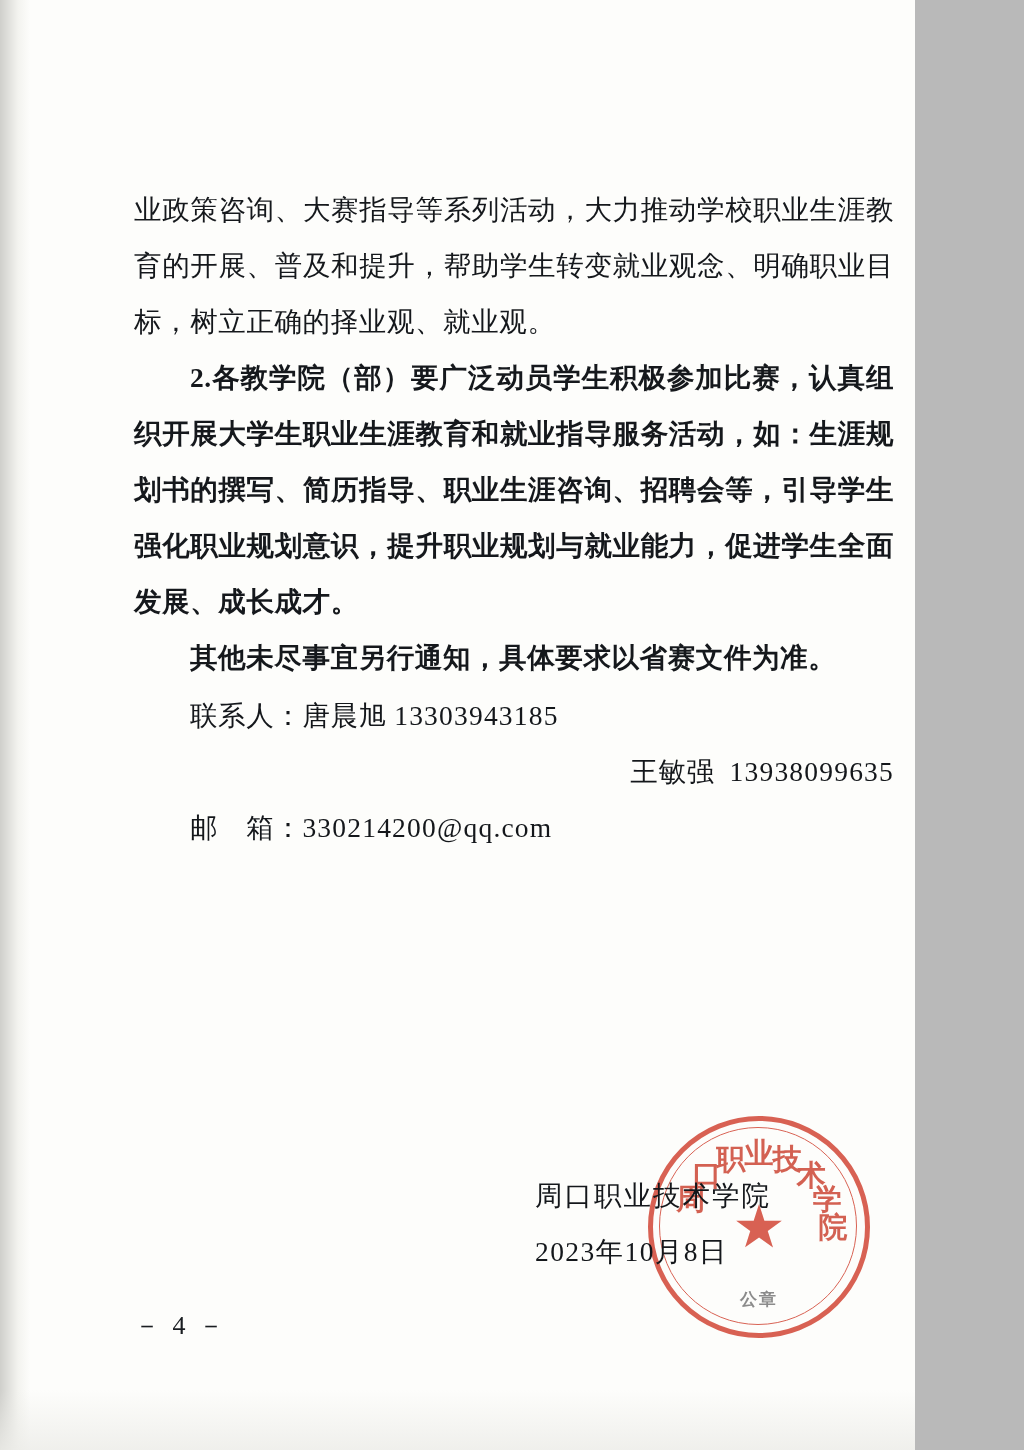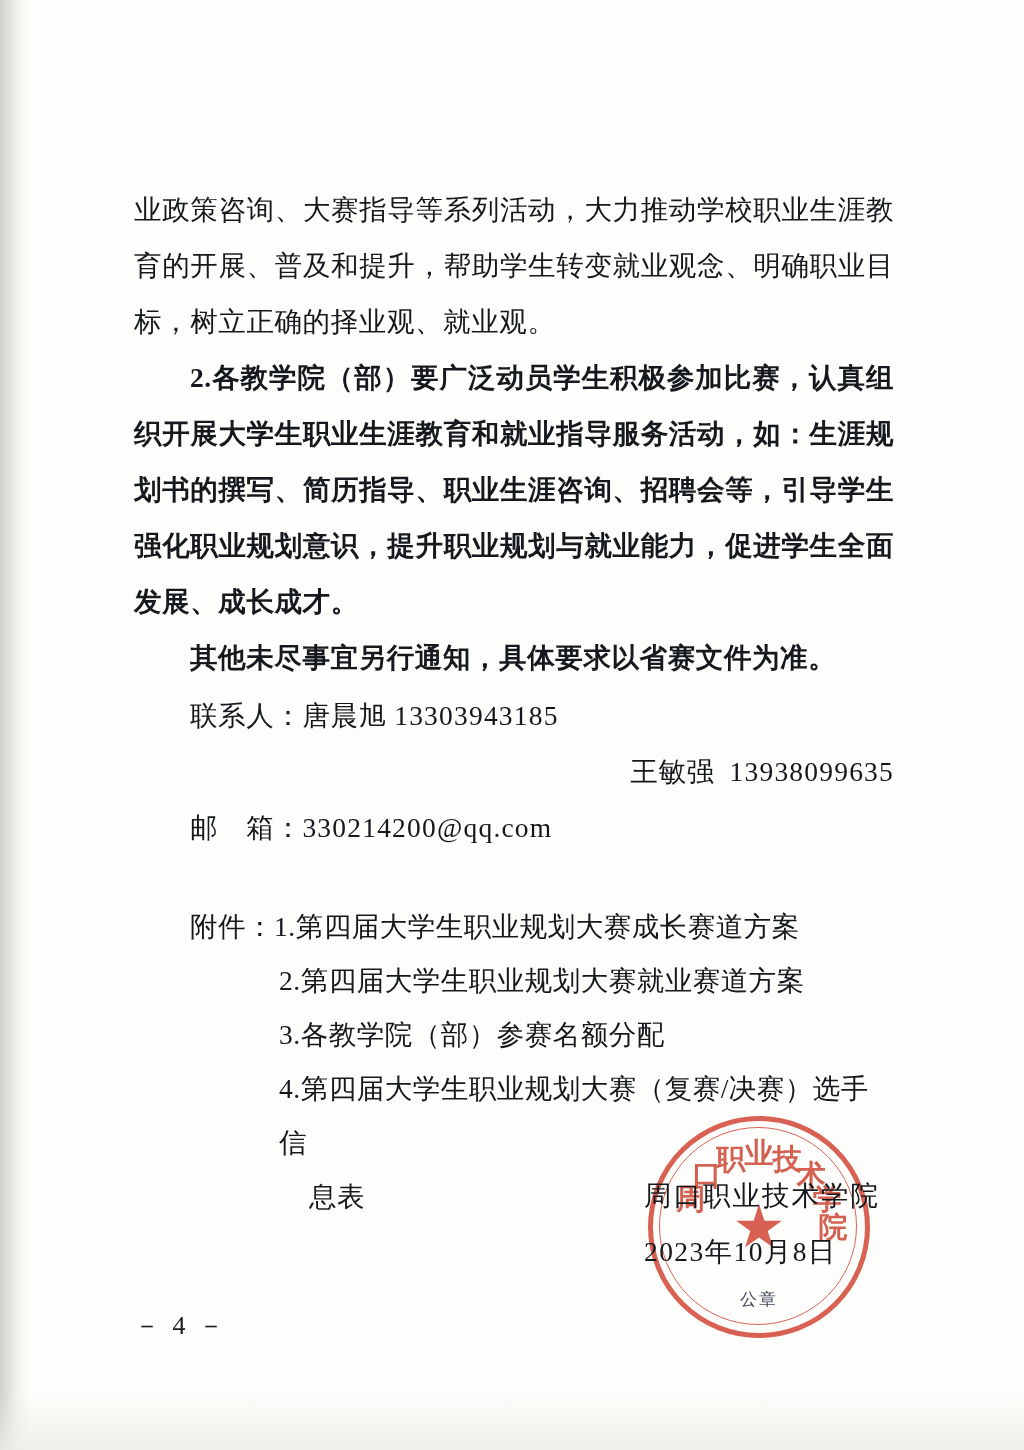--- a/index.html
+++ b/index.html
@@ -2,21 +2,21 @@
 <html lang="zh"><head>
 <meta charset="utf-8">
 <style>
   html, body {
     margin: 0;
     padding: 0;
     background: #b9b9b9;
   }
   .page {
     position: relative;
-    width: 1024px;
+    width: 915px;
     height: 1450px;
     background: #fdfdfb;
     overflow: hidden;
     font-family: "Liberation Serif", "DejaVu Serif", serif;
     color: #14171b;
   }
   
   .page::before {
     content: "";
     position: absolute;
@@ -168,24 +168,25 @@
     text-align: center;
     color: #cb3f2e;
     font-family: "Liberation Serif", "DejaVu Serif", serif;
     font-weight: 700;
   }
   .seal .seal-bottom {
     position: absolute;
     left: 50%;
     bottom: 22px;
     transform: translateX(-50%);
-    color: #0f172a;
+    color: #737373;
     font-size: 17px;
     letter-spacing: 2px;
     white-space: nowrap;
+    font-weight: bold;
   }
 
   .page-number {
     position: absolute;
     left: 134px;
     top: 1308px;
     font-size: 26px;
     letter-spacing: 3px;
     color: #1a1d21;
   }
@@ -219,30 +220,20 @@
         <span class="lbl">联系人：</span><span>唐晨旭</span>&nbsp;<span class="mono-num">13303943185</span>
       </p>
       <p class="contact-line sub">
         <span>王敏强</span>&nbsp;&nbsp;<span class="mono-num">13938099635</span>
       </p>
       <p class="contact-line">
         <span class="lbl">邮　箱：</span><span class="mono-num">330214200@qq.com</span>
       </p>
     </div>
 
-    <div class="attach-block">
-      <p class="attach-head-line">
-        <span class="akey">附件：</span>
-          <span>1.第四届大学生职业规划大赛成长赛道方案</span>
-      </p>
-      <p class="attach-item">2.第四届大学生职业规划大赛就业赛道方案</p>
-      <p class="attach-item">3.各教学院（部）参赛名额分配</p>
-      <p class="attach-item">4.第四届大学生职业规划大赛（复赛/决赛）选手信</p>
-      <p class="attach-item wrap-cont">息表</p>
-    </div>
 
   </div>
 
   <div class="seal">
     <div class="inner-ring"></div>
     <div class="star">★</div>
     <div class="seal-text">
       <span class="seal-char" style="transform: rotate(-67.5deg) translateY(-74px) rotate(67.5deg);">周</span>
       <span class="seal-char" style="transform: rotate(-45deg) translateY(-74px) rotate(45deg);">口</span>
       <span class="seal-char" style="transform: rotate(-22.5deg) translateY(-74px) rotate(22.5deg);">职</span>

